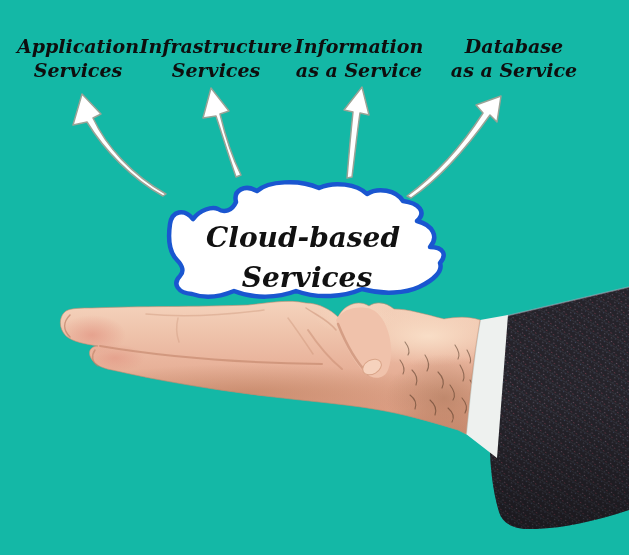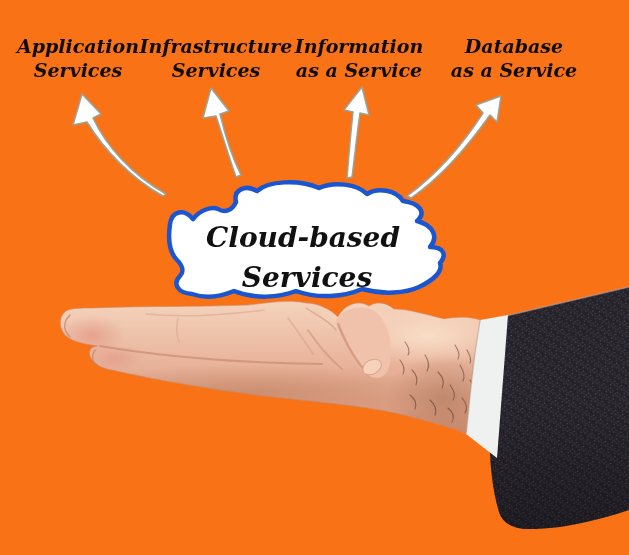--- a/index.html
+++ b/index.html
@@ -1,16 +1,16 @@
 <!DOCTYPE html>
 <html><head>
 <meta charset="utf-8">
 <style>
   html,body{margin:0;padding:0;background:#ffffff;}
-  .stage{position:relative;width:629px;height:555px;background:#f97316;overflow:hidden;
+  .stage{position:relative;width:629px;height:555px;background:#14b8a6;overflow:hidden;
          font-family:"DejaVu Serif", serif;}
   svg{display:block}
   .lbl{font-family:"DejaVu Serif", serif;font-style:italic;font-weight:600;
        font-size:19px;fill:#0e0e0e;}
   .cloud-txt{font-family:"DejaVu Serif", serif;font-style:italic;font-weight:700;
        font-size:28px;fill:#111111;}
   .arrow{fill:#ffffff;stroke:#9aa396;stroke-width:1.5;stroke-linejoin:round;}
   .cloud-line{fill:#ffffff;stroke:#1a56d0;stroke-width:4.5;stroke-linejoin:round;stroke-linecap:round;}
   .crease{fill:none;stroke:#bd8065;stroke-linecap:round;}
   .hair{fill:none;stroke:rgba(70,45,28,.5);stroke-width:1.1;stroke-linecap:round;}

